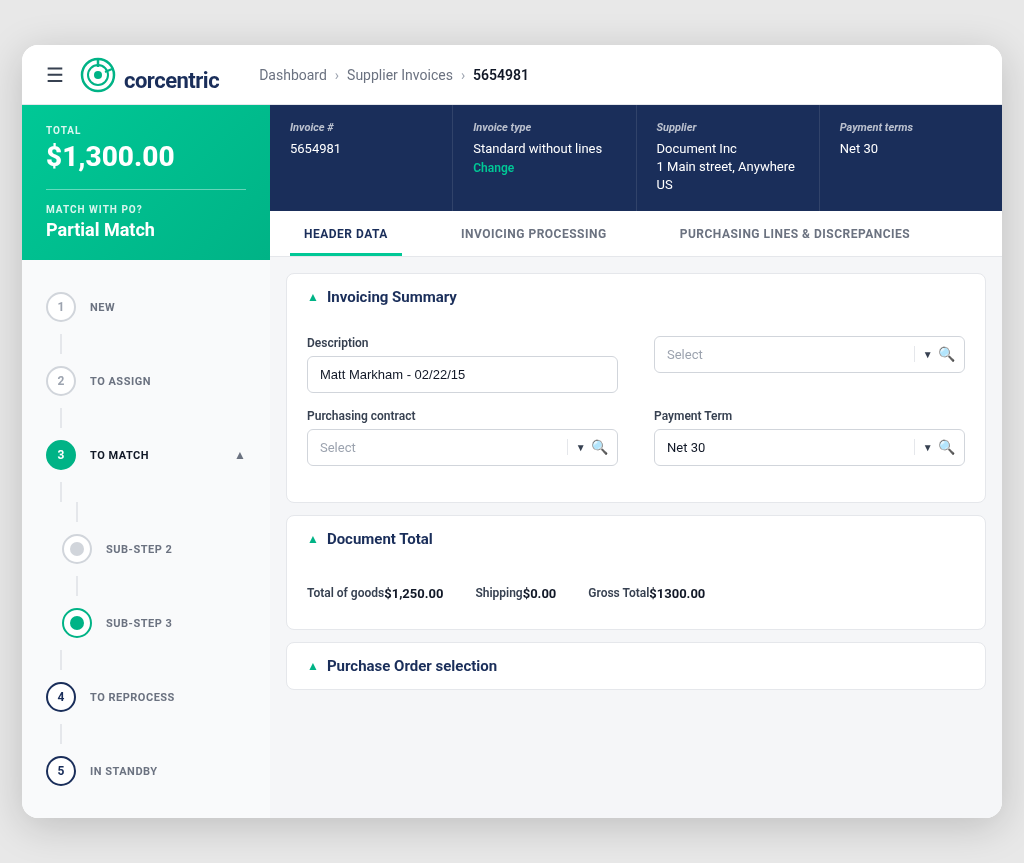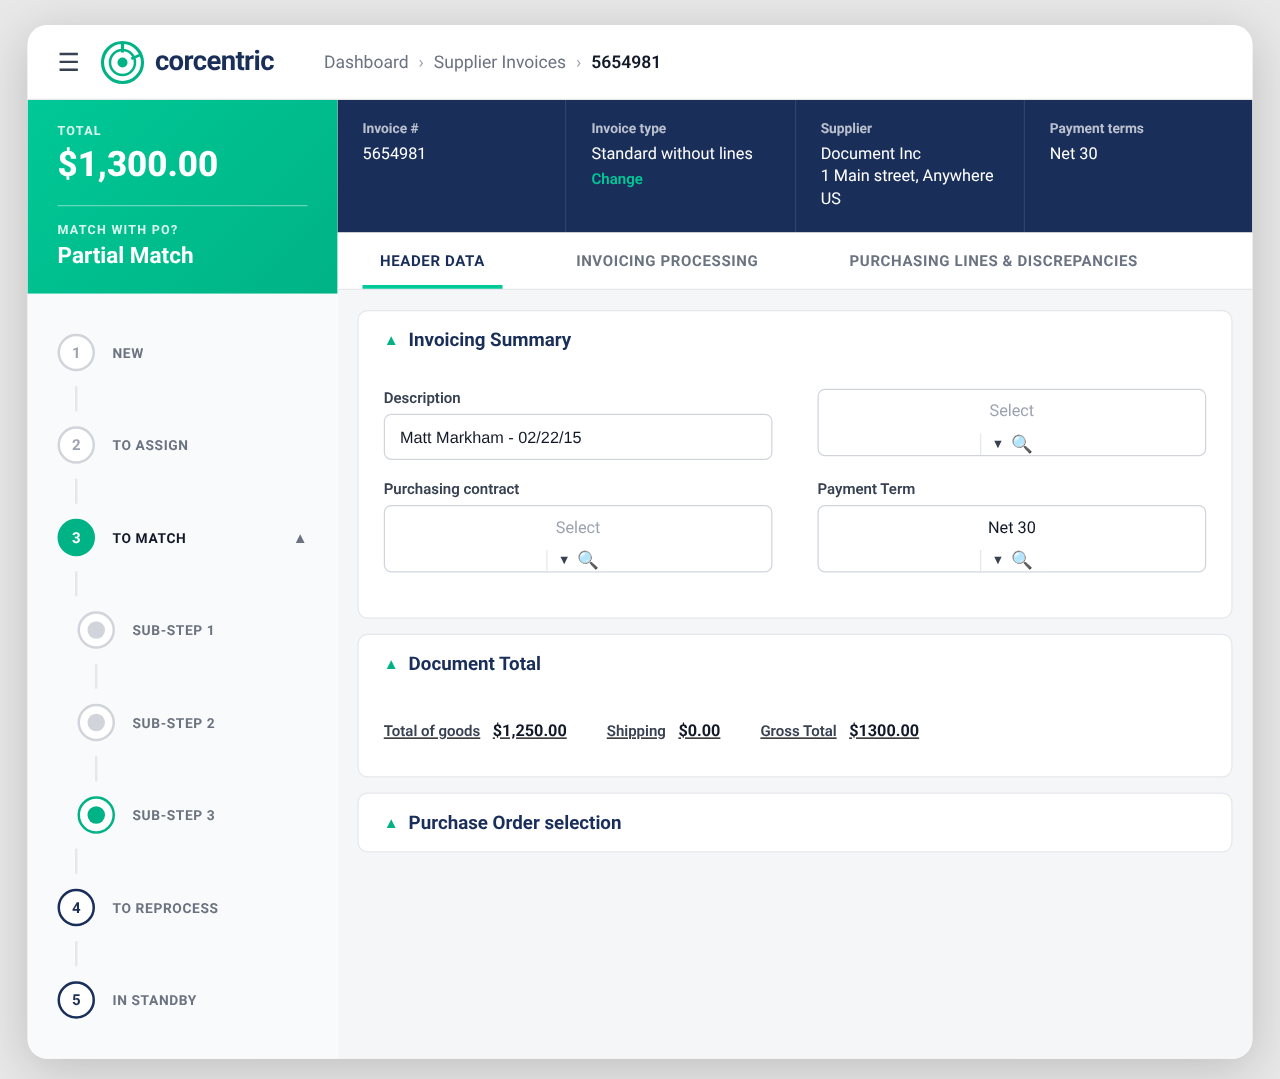--- a/index.html
+++ b/index.html
@@ -29,21 +29,21 @@
       height: 60px;
     }
     .hamburger {
       font-size: 20px;
       color: #374151;
       margin-right: 16px;
       cursor: pointer;
     }
     .logo-area {
       display: flex;
-      align-items: center;
+      align-items: flex-end;
       gap: 8px;
       margin-right: 40px;
     }
     .logo-icon {
       width: 36px;
       height: 36px;
     }
     .logo-text {
       font-size: 22px;
       font-weight: 700;
@@ -204,20 +204,21 @@
       padding: 16px 20px;
       border-right: 1px solid rgba(255,255,255,0.1);
       flex: 1;
     }
     .invoice-header-col:last-child { border-right: none; }
     .inv-label {
       font-size: 11px;
       font-weight: 700;
       color: rgba(255,255,255,0.7);
       margin-bottom: 6px;
+      font-style: italic;
     }
     .inv-value {
       font-size: 13px;
       color: #fff;
       line-height: 1.4;
     }
     .inv-value .change-link {
       color: #00c896;
       text-decoration: none;
       font-weight: 600;
@@ -314,21 +315,20 @@
     }
 
     .form-select-wrap {
       position: relative;
       display: flex;
       align-items: center;
       border: 1.5px solid #d1d5db;
       border-radius: 6px;
       background: #fff;
       overflow: hidden;
-      flex-direction: column;
     }
     .form-select-wrap .select-text {
       flex: 1;
       padding: 10px 12px;
       font-size: 13px;
       color: #111827;
     }
     .form-select-wrap .select-text.placeholder { color: #9ca3af; }
     .form-select-wrap .select-icons {
       display: flex;
@@ -350,22 +350,20 @@
 
     
     .doc-total-row {
       display: flex;
       align-items: center;
       gap: 32px;
       padding: 8px 0;
     }
     .doc-total-item {
       display: flex;
-      gap: 10px;
-      text-decoration: underline;
     }
     .doc-total-label {
       font-size: 12px;
       font-weight: 600;
       color: #374151;
     }
     .doc-total-value {
       font-size: 13px;
       font-weight: 700;
       color: #111827;
@@ -422,26 +420,20 @@
         </div>
         <div class="step-connector"></div>
 
         <div class="step-item">
           <div class="step-circle active">3</div>
           <span class="step-label active">TO MATCH</span>
           <span class="step-chevron">▲</span>
         </div>
         <div class="step-connector"></div>
 
-        <div class="step-item" style="padding-left:40px;">
-          <div class="step-circle grey-dot">
-            <div class="grey-fill"></div>
-          </div>
-          <span class="step-label">SUB-STEP 1</span>
-        </div>
         <div class="step-connector" style="margin-left:54px;"></div>
 
         <div class="step-item" style="padding-left:40px;">
           <div class="step-circle grey-dot">
             <div class="grey-fill"></div>
           </div>
           <span class="step-label">SUB-STEP 2</span>
         </div>
         <div class="step-connector" style="margin-left:54px;"></div>
 

